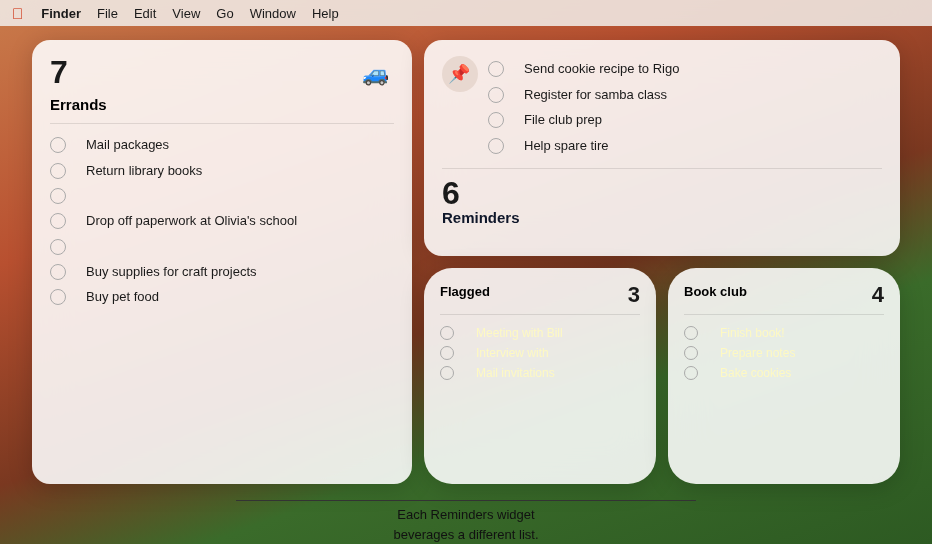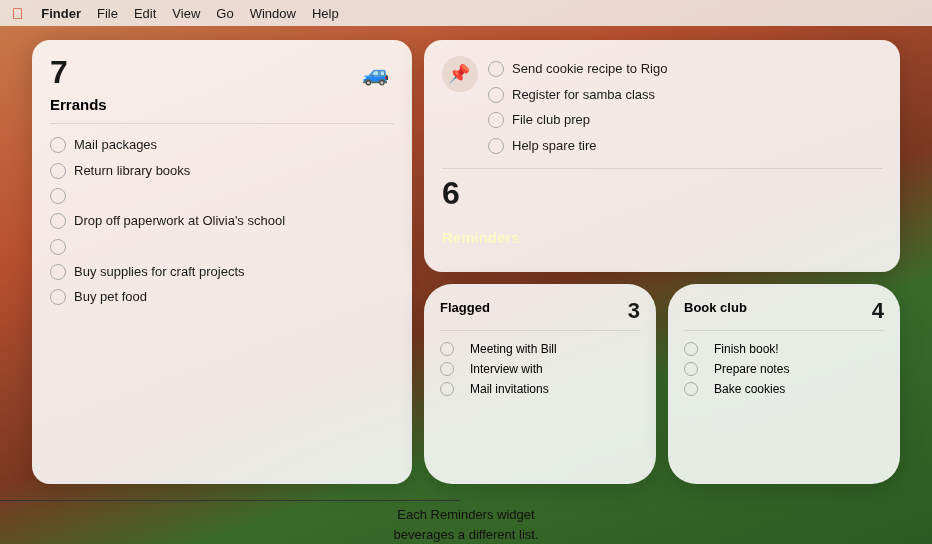--- a/index.html
+++ b/index.html
@@ -91,21 +91,21 @@
       line-height: 1;
     }
 
     .widget-title {
       font-size: 15px;
       font-weight: 600;
       margin-bottom: 10px;
     }
 
     .widget-title.blue { color: #000000; }
-    .widget-title.red { color: #fef9c3; margin-top: 20px; }
+    .widget-title.red { color: #0f172a; }
 
     .widget-icon {
       width: 36px;
       height: 36px;
       border-radius: 8px;
       display: flex;
       align-items: center;
       justify-content: center;
       font-size: 22px;
     }
@@ -123,21 +123,21 @@
 
     .divider {
       height: 1px;
       background: rgba(0,0,0,0.1);
       margin: 6px 0 8px 0;
     }
 
     .reminder-item {
       display: flex;
       align-items: flex-start;
-      gap: 8px;
+      gap: 20px;
       padding: 4px 0;
       font-size: 13px;
       color: #1a1a1a;
       line-height: 1.35;
     }
 
     .reminder-circle {
       width: 16px;
       height: 16px;
       border-radius: 50%;
@@ -185,44 +185,45 @@
 
     .widget-title-small {
       font-size: 13px;
       font-weight: 600;
       margin-bottom: 8px;
     }
 
     .reminder-item-small {
       display: flex;
       align-items: center;
-      gap: 16px;
+      gap: 22px;
       padding: 3px 0;
       font-size: 12px;
-      color: #000000;
+      color: #fef9c3;
     }
 
     .reminder-circle-small {
       width: 14px;
       height: 14px;
       border-radius: 50%;
       border: 1.5px solid #aaa;
       flex-shrink: 0;
       background: transparent;
     }
 
     
     .annotation-area {
       position: absolute;
       bottom: 0;
       left: 0;
       right: 0;
       height: 70px;
       display: flex;
       flex-direction: column;
+      align-items: center;
       justify-content: flex-end;
       z-index: 20;
     }
 
     .annotation-line {
       width: 460px;
       height: 1px;
       background: #333;
       margin-bottom: 4px;
     }

